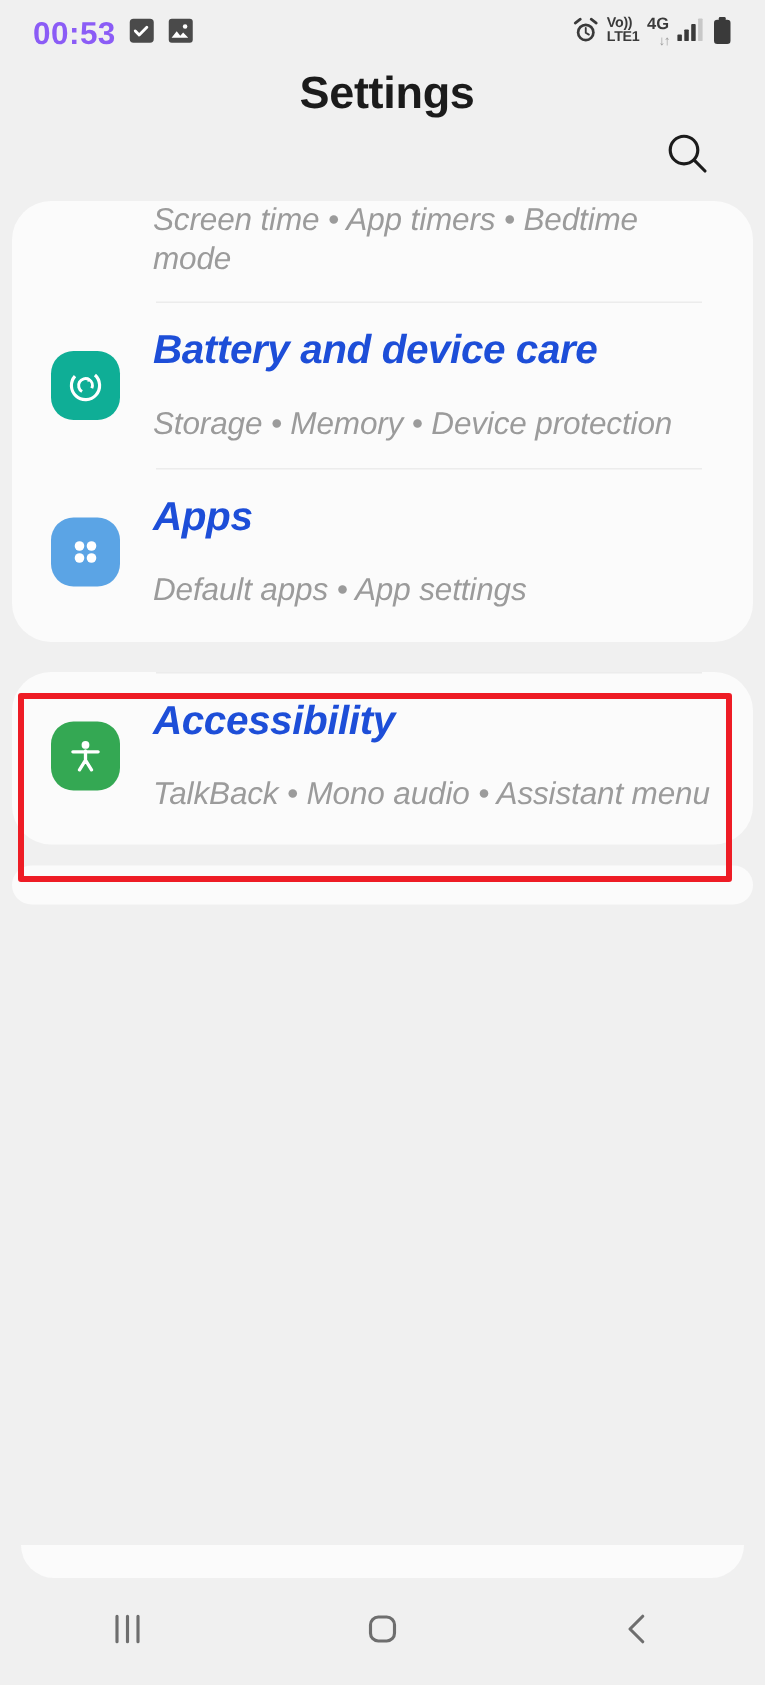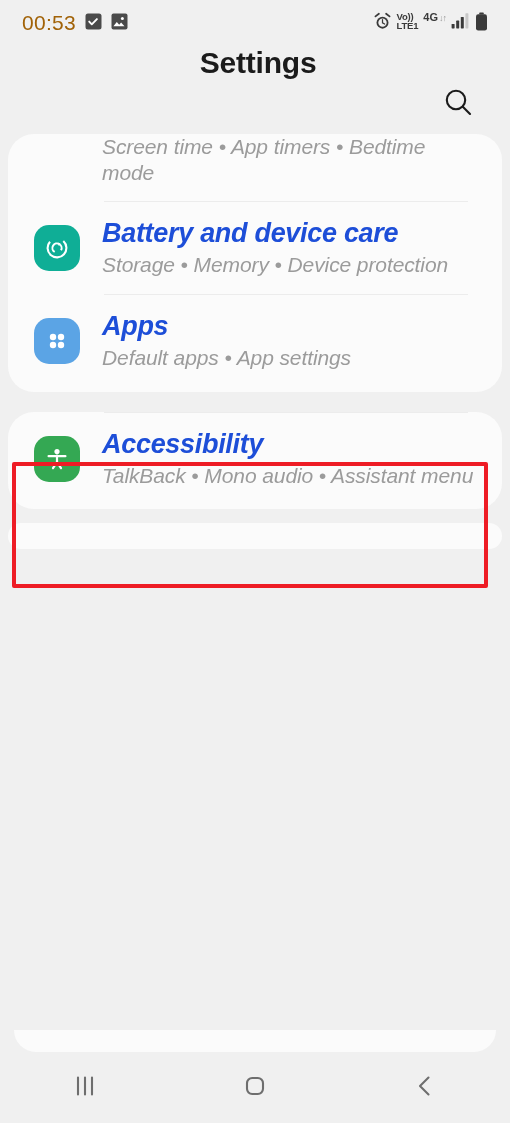--- a/index.html
+++ b/index.html
@@ -10,26 +10,26 @@
     overflow:hidden;
   }
   .phone { position:relative; width:510px; height:1123px; background:#f0f0f0; }
 
   
   .statusbar {
     height:46px; display:flex; align-items:center;
     padding:0 22px; color:#3a3a3a;
   }
   .sb-left { display:flex; align-items:center; gap:9px; }
-  .sb-time { font-size:21px; font-weight:400; letter-spacing:.3px; color:#a16207; }
+  .sb-time { font-size:21px; font-weight:700; letter-spacing:.3px; color:#8b5cf6; }
   .sb-right { margin-left:auto; display:flex; align-items:flex-start; gap:5px; }
   .sb-ico { display:block; }
   .volte { display:flex; flex-direction:column; line-height:.95;
            font-size:9.5px; font-weight:700; color:#3a3a3a; letter-spacing:-.2px; }
-  .netgrp { display:flex; align-items:flex-end; gap:1px; }
+  .netgrp { display:flex; align-items:flex-end; gap:1px;flex-direction:column; }
   .net4g { font-size:11px; font-weight:700; color:#3a3a3a; line-height:1; }
   .arrows { font-size:9px; color:#9a9a9a; line-height:1; letter-spacing:-1px; }
 
   
   .header {
     height:88px; display:flex; align-items:center;
     padding:0 30px 0 36px;
     flex-direction:column;
   }
   .title { font-size:30px; font-weight:600; color:#1b1b1b; letter-spacing:-.2px; }
@@ -43,21 +43,21 @@
     padding:0 0 4px;
   }
   .card.top-clip { border-top-left-radius:26px; border-top-right-radius:26px; margin-top:0; }
   .card.bottom-stub { height:26px; margin-bottom:0; overflow:hidden; }
 
   .row { display:flex; align-items:center; padding:16px 24px 16px 26px; position:relative; }
   .row-icon { width:46px; height:46px; border-radius:15px; flex:0 0 46px;
               display:flex; align-items:center; justify-content:center; margin-right:22px; }
   .row-text { flex:1; min-width:0; }
   .row-title { font-size:27px; font-weight:600; color:#1d4ed8; line-height:1.16; letter-spacing:-.3px; }
-  .row-sub { font-size:21px; color:#9b9b9b; line-height:1.25; margin-top:3px; letter-spacing:-.1px; }
+  .row-sub { font-size:21px; color:#9b9b9b; line-height:1.25; margin-top:21px; letter-spacing:-.1px; }
   .row-sub.only { margin-top:0; }
   .divider { height:1px; background:#ececec; margin:0 34px 0 96px; }
 
   
   .row-clip { padding-top:0; padding-bottom:14px; }
   .row-clip .row-text { padding-left:68px; }
 
   
   .hl { position:absolute; border:4px solid #ee1c25; border-radius:2px;
         left:12px; top:462px; width:476px; height:126px; pointer-events:none; z-index:5; }

